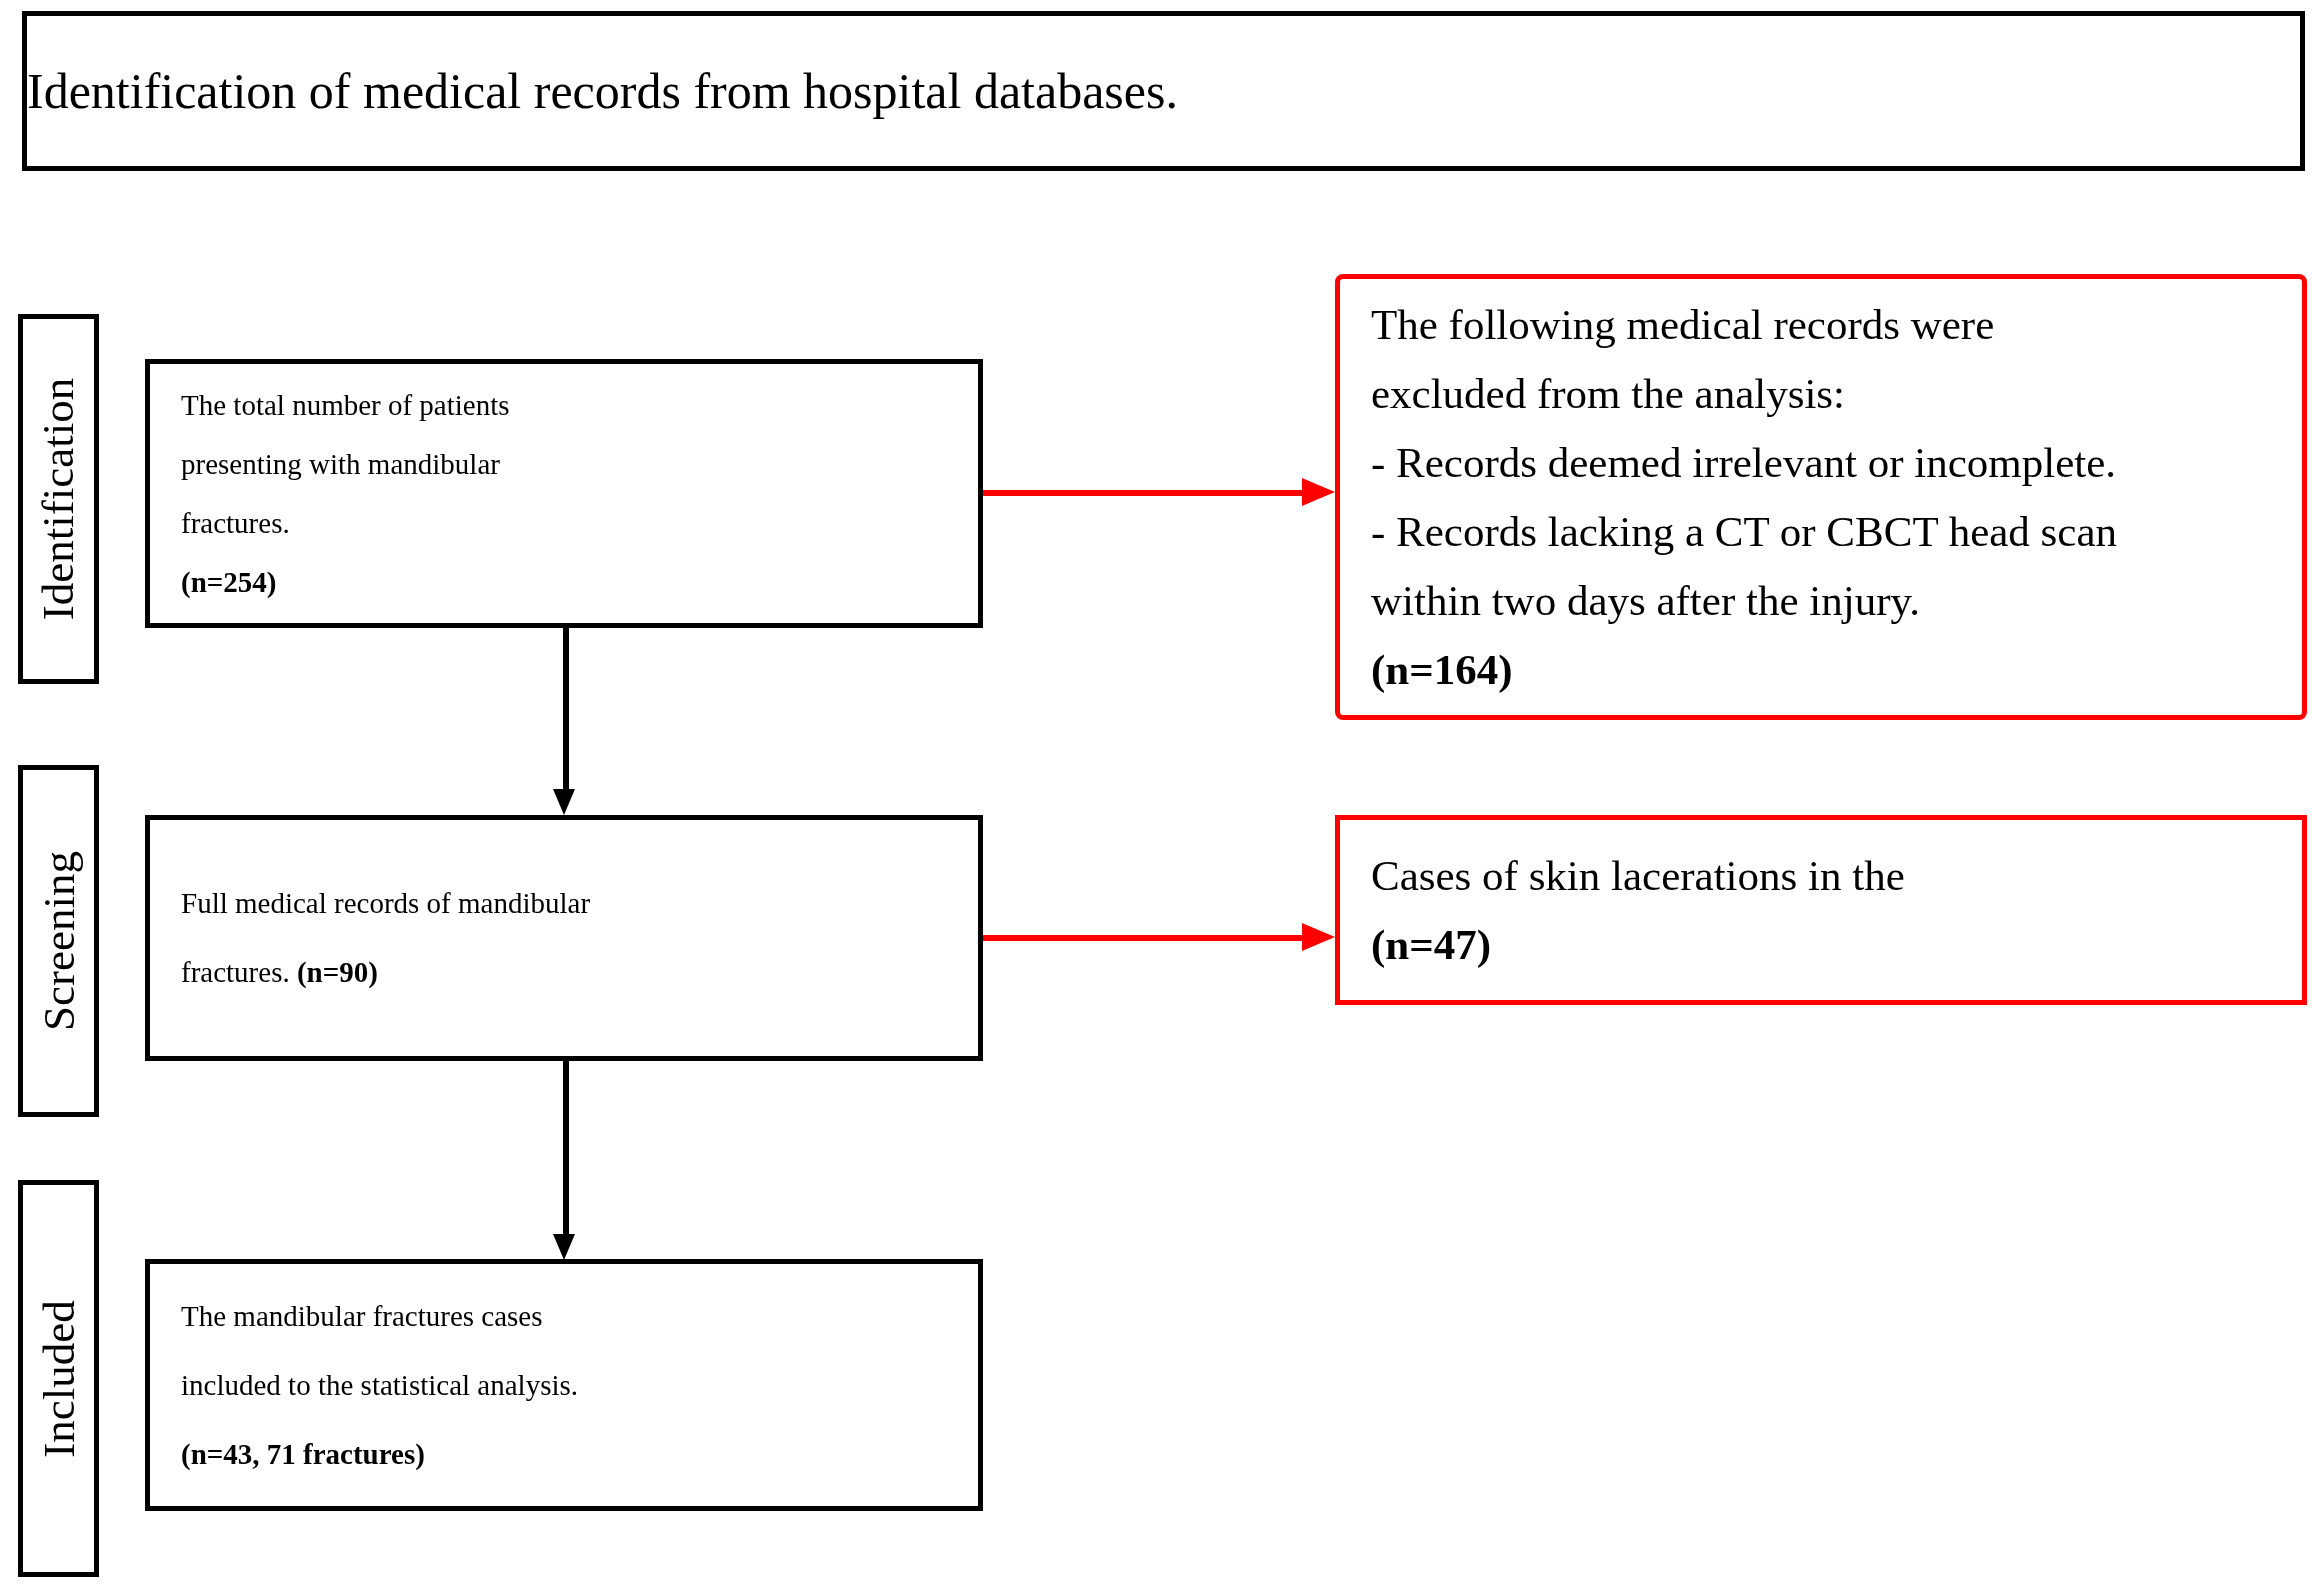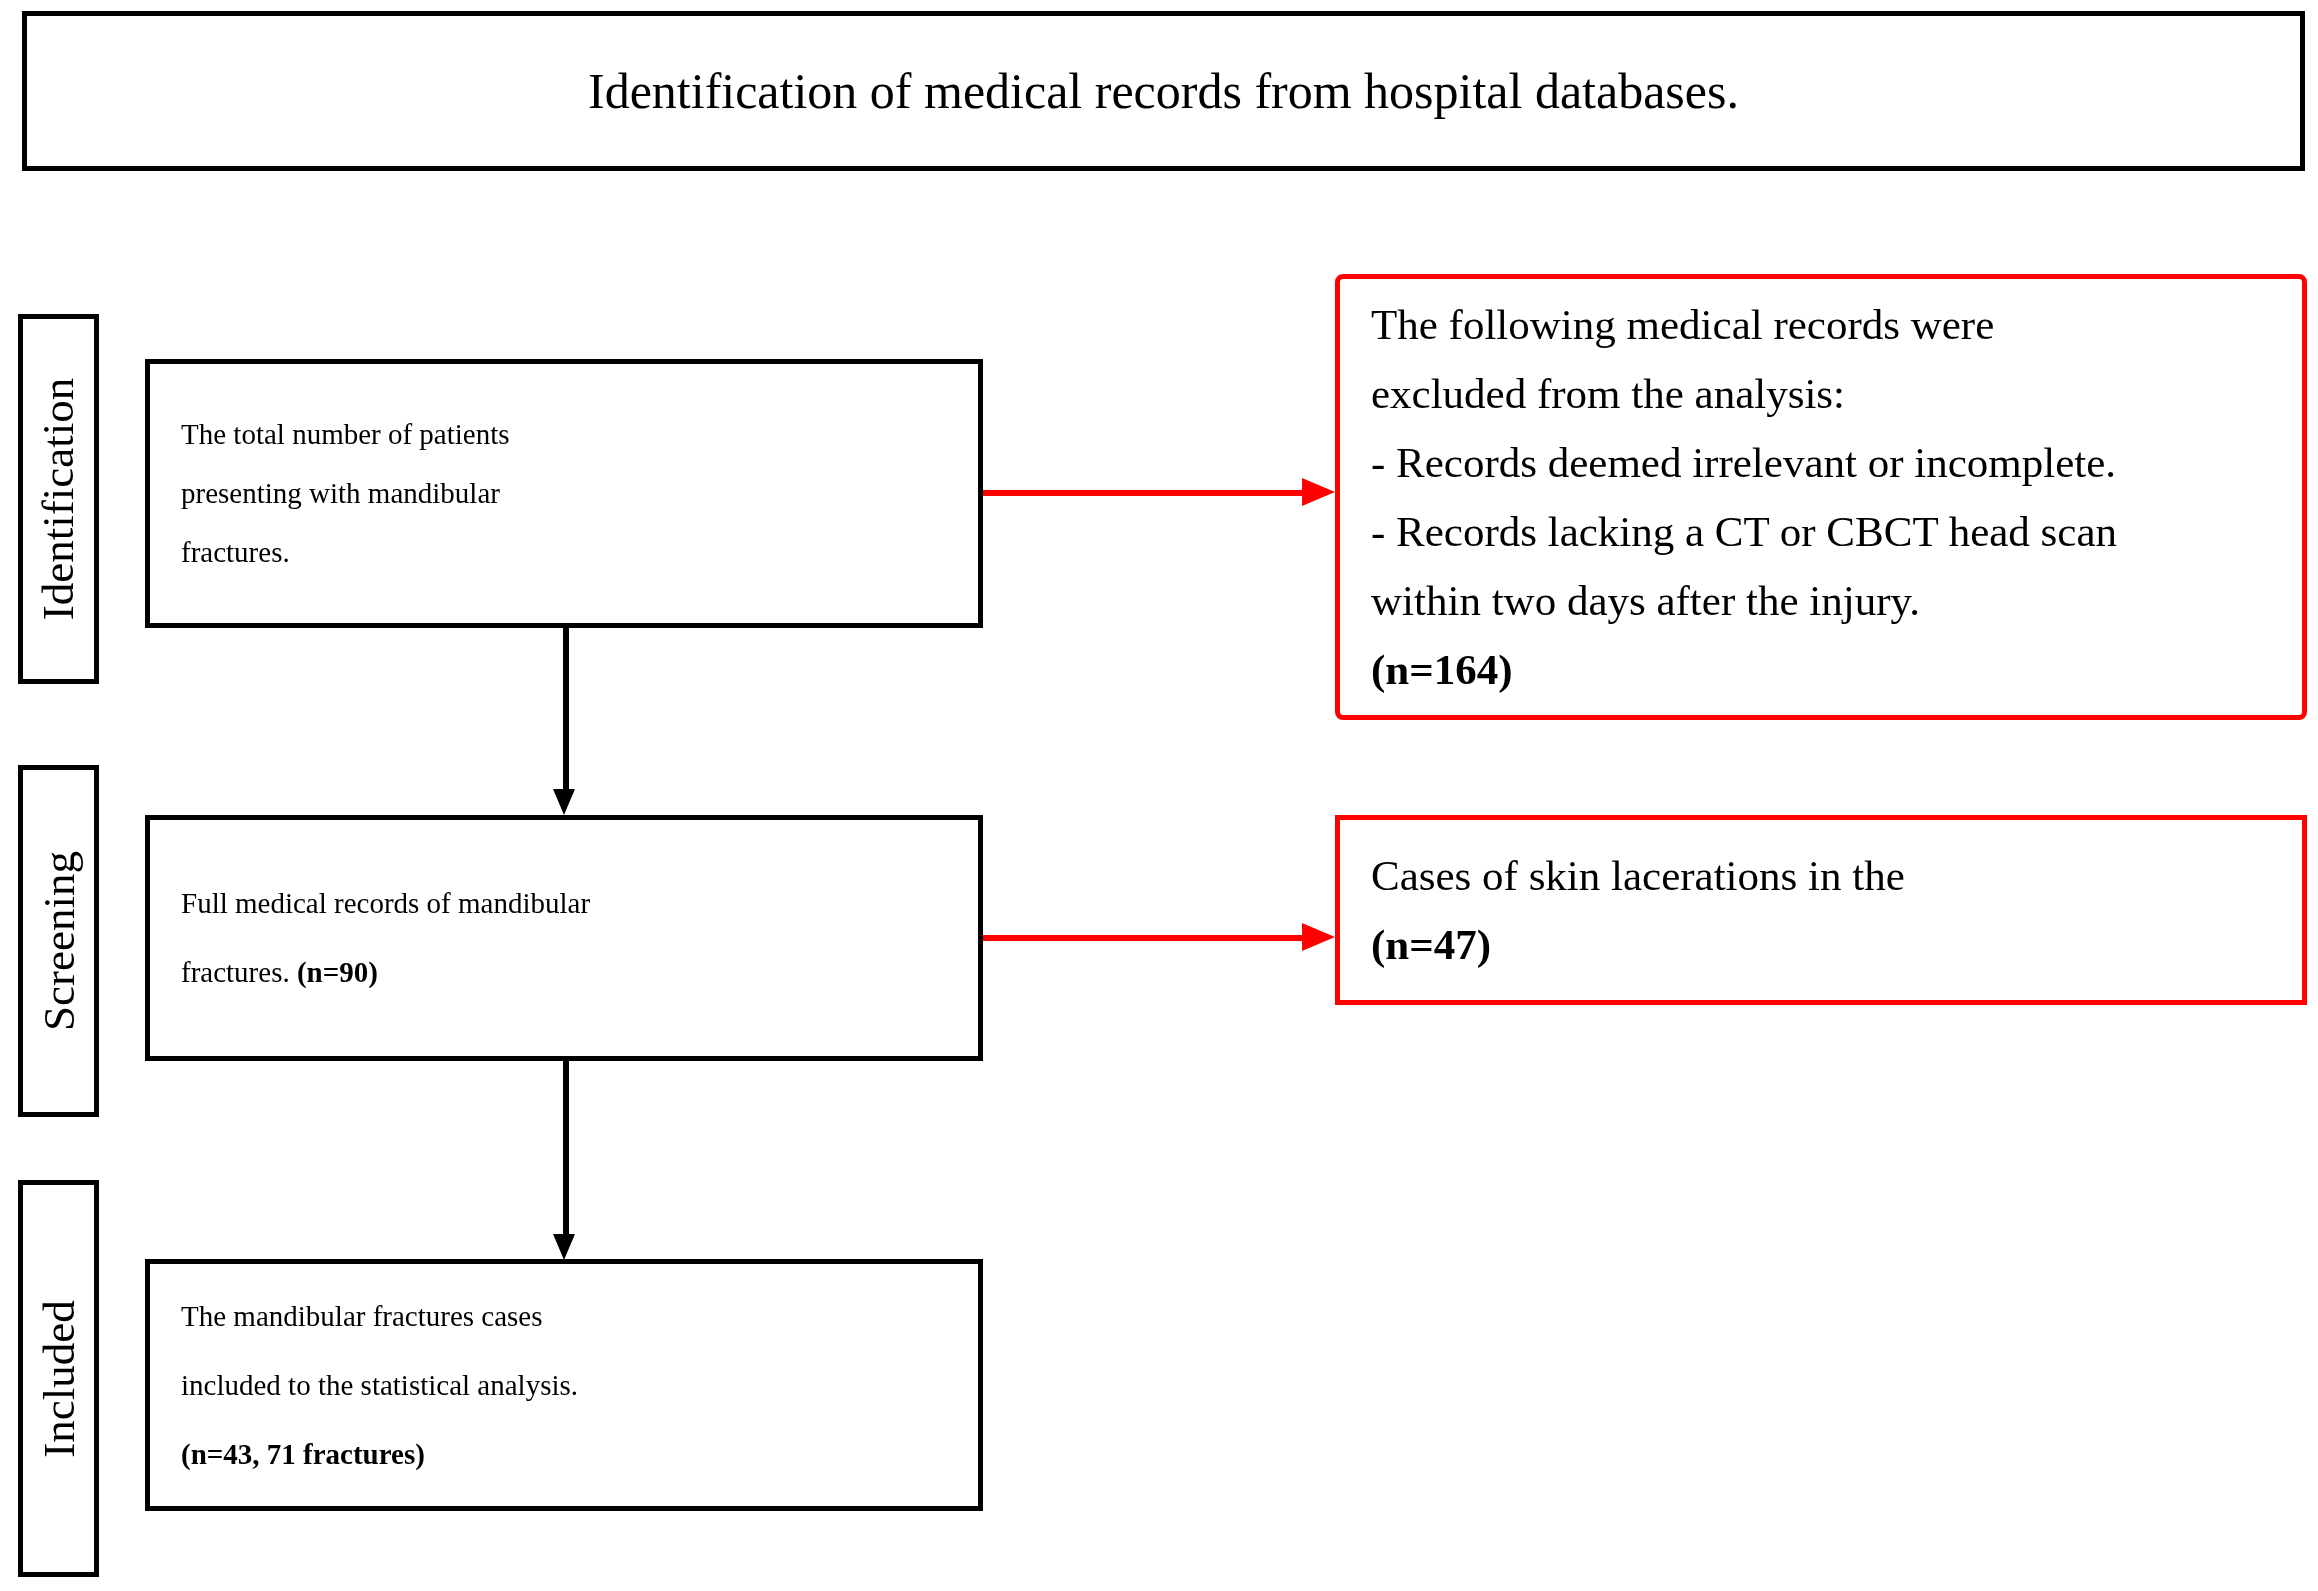--- a/index.html
+++ b/index.html
@@ -21,21 +21,21 @@
     box-sizing: border-box;
     border: 5px solid var(--black, #000000);
     background: #ffffff;
   }
   .excl {
     border-color: var(--red, #ff0000);
   }
   
   .top-box {
     left: 22px; top: 11px; width: 2283px; height: 160px;
-    display: flex; align-items: center; justify-content: center;
+    display: flex; align-items: center; 
   }
   .title-text {
     font-size: 50px;
     white-space: nowrap;
   }
   
   .stage-box {
     left: 18px; width: 81px;
     display: flex; align-items: center; justify-content: center;
   }
@@ -120,20 +120,21 @@
     <span class="vertical-text">Screening</span>
   </div>
   <div class="box stage-box stage-included">
     <span class="vertical-text">Included</span>
   </div>
 
   <div class="box main-box main-box-1">
     <div class="tline">The total number of patients</div>
     <div class="tline">presenting with mandibular</div>
     <div class="tline">fractures.</div>
+    <div class="tline count">(n=254)</div>
   </div>
 
   <div class="box excl excl-box excl-box-1">
     <div class="tline">The following medical records were</div>
     <div class="tline">excluded from the analysis:</div>
     <div class="tline">- Records deemed irrelevant or incomplete.</div>
     <div class="tline">- Records lacking a CT or CBCT head scan</div>
     <div class="tline">within two days after the injury.</div>
     <div class="tline count">(n=164)</div>
   </div>

